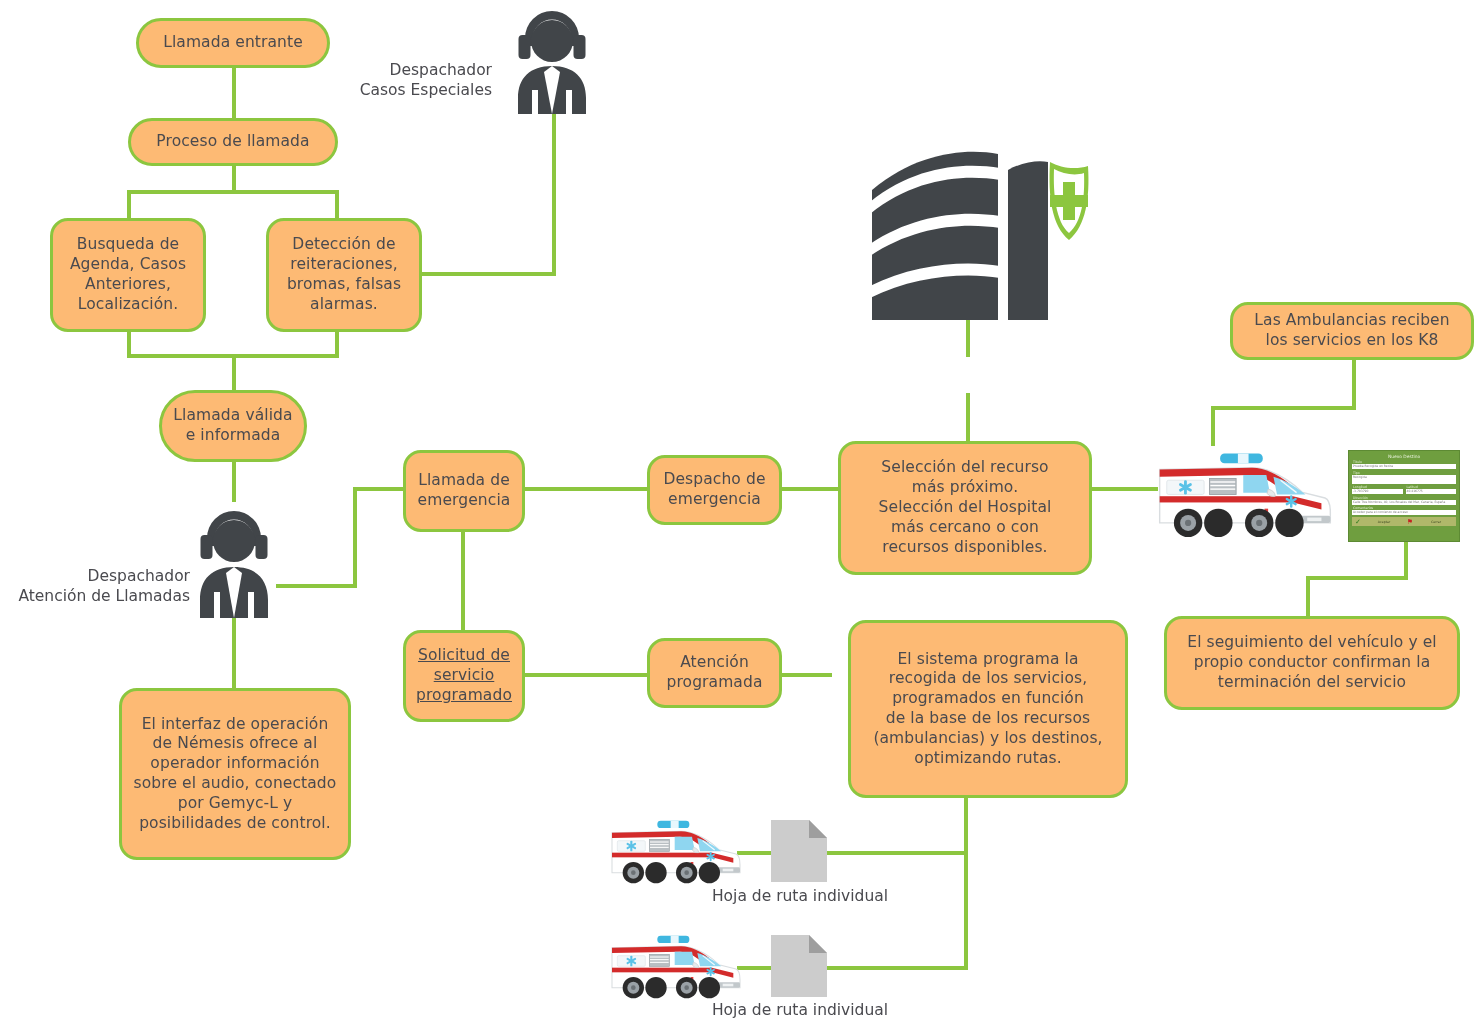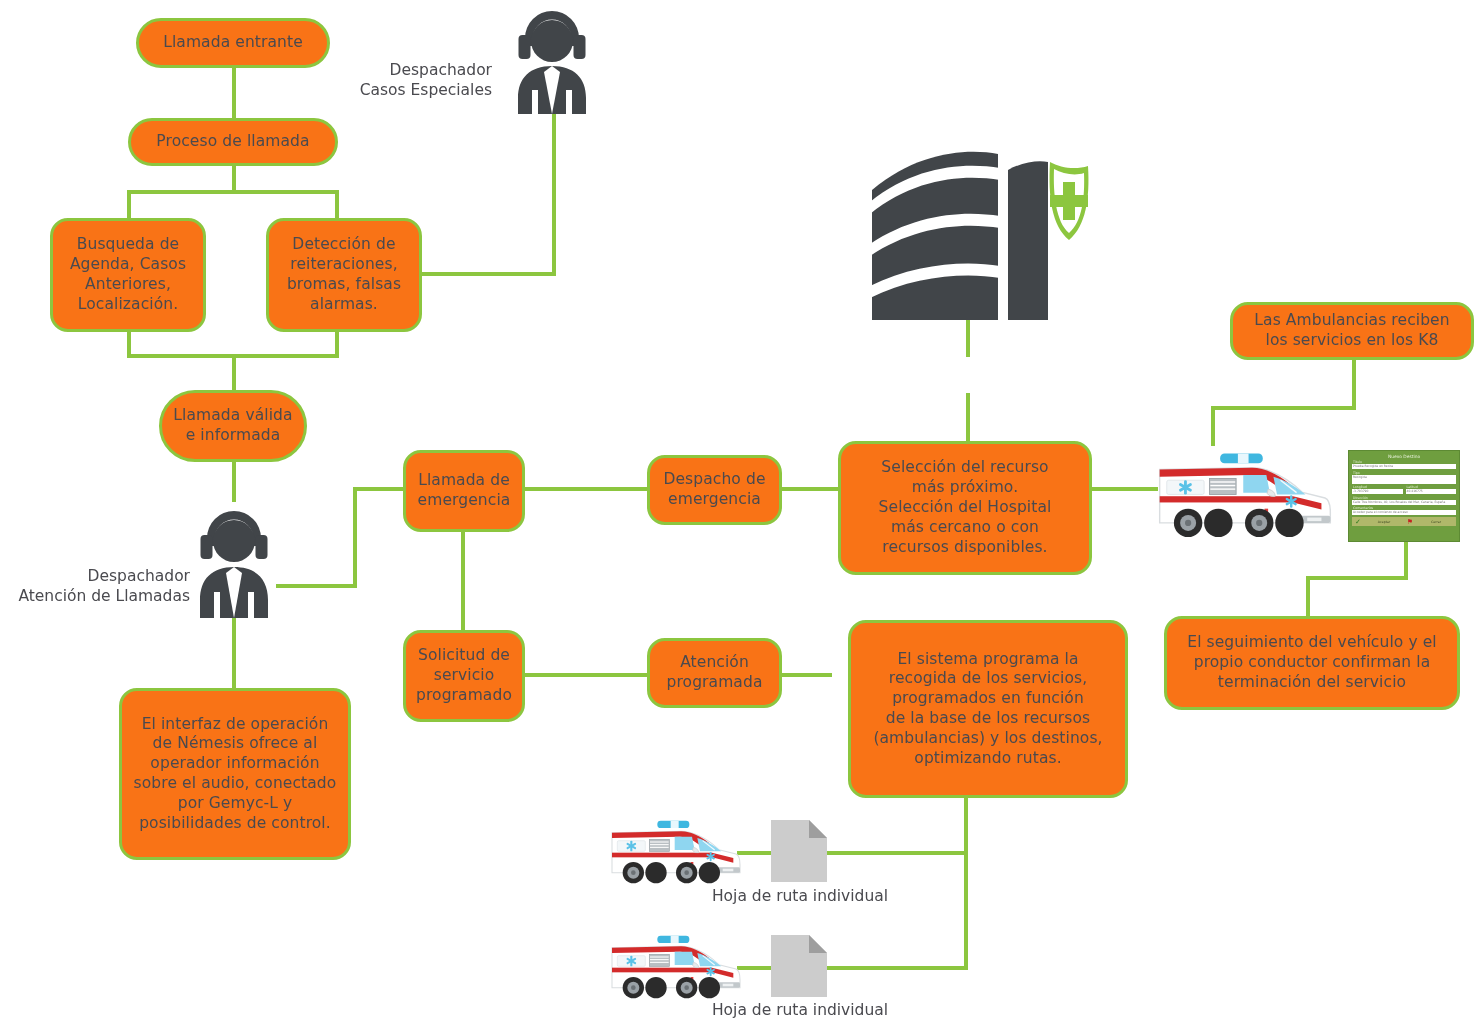--- a/index.html
+++ b/index.html
@@ -4,21 +4,21 @@
 <style>
   html,body{margin:0;padding:0;background:#ffffff;}
   body{font-family:"DejaVu Sans","Liberation Sans",sans-serif;}
   #stage{position:relative;width:1479px;height:1028px;background:#ffffff;overflow:hidden;}
 
   
   .node{
     position:absolute;
     box-sizing:border-box;
     border:3px solid #8cc63f;
-    background:#f97316;
+    background:#fdba74;
     display:flex;
     align-items:center;
     justify-content:center;
     text-align:center;
     color:#4a4a4f;
     font-size:15.5px;
     line-height:1.28;
     letter-spacing:.1px;
     white-space:pre-line;
     padding:4px 8px;
@@ -165,21 +165,21 @@
 sobre el audio, conectado
 por Gemyc-L y
 posibilidades de control.</div>
 
   <div class="node rrect" style="left:403px;top:450px;width:122px;height:82px;">Llamada de
 emergencia</div>
 
   <div class="node rrect" style="left:647px;top:455px;width:135px;height:70px;">Despacho de
 emergencia</div>
 
-  <div class="node rrect" style="left:403px;top:630px;width:122px;height:92px;">Solicitud de
+  <div class="node rrect" style="left:403px;top:630px;width:122px;height:92px;text-decoration:underline;">Solicitud de
 servicio
 programado</div>
 
   <div class="node rrect" style="left:647px;top:638px;width:135px;height:70px;">Atención
 programada</div>
 
   <div class="node rrect" style="left:838px;top:441px;width:254px;height:134px;">Selección del recurso
 más próximo.
 Selección del Hospital
 más cercano o con

